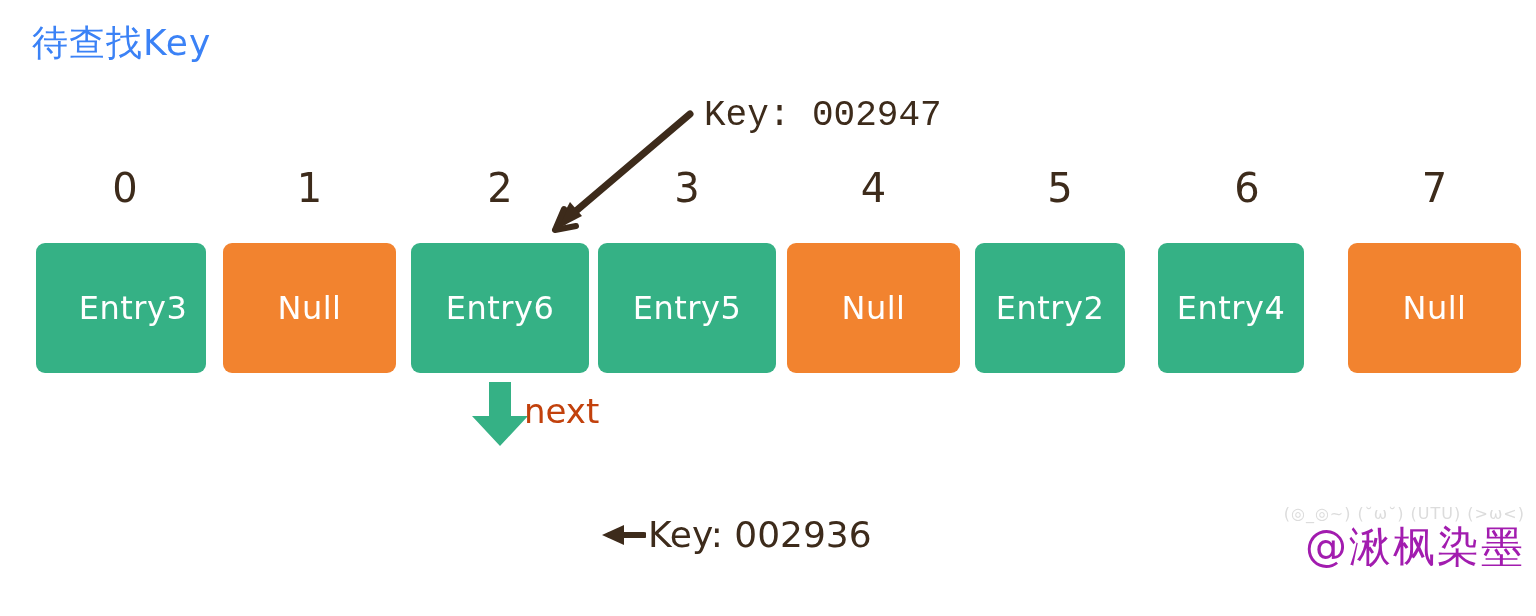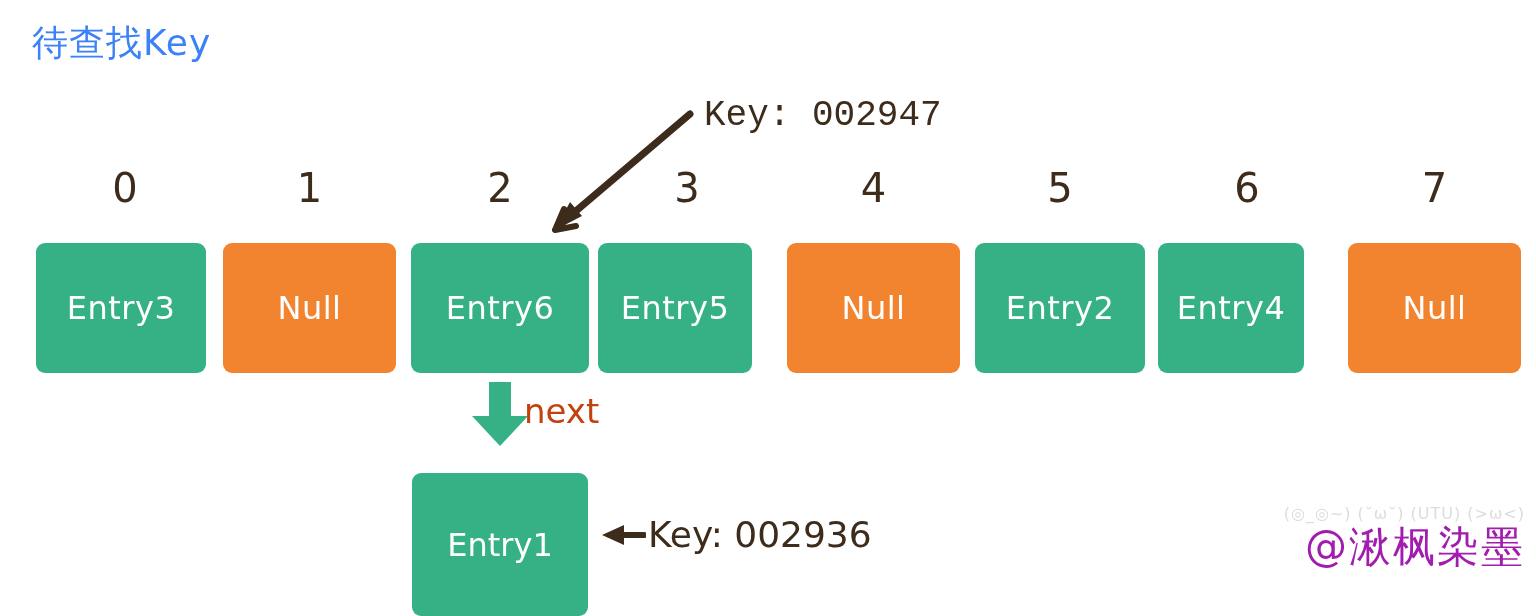--- a/index.html
+++ b/index.html
@@ -185,36 +185,36 @@
 
   <div class="index-label" style="left:36px;width:178px;">0</div>
   <div class="index-label" style="left:223px;width:173px;">1</div>
   <div class="index-label" style="left:411px;width:178px;">2</div>
   <div class="index-label" style="left:598px;width:178px;">3</div>
   <div class="index-label" style="left:787px;width:173px;">4</div>
   <div class="index-label" style="left:975px;width:170px;">5</div>
   <div class="index-label" style="left:1158px;width:178px;">6</div>
   <div class="index-label" style="left:1348px;width:173px;">7</div>
 
-  <div class="slot green" style="left:36px;width:170px;">
+  <div class="slot green" style="left:36px;width:146px;padding-left:24px;">
     <span class="slot-label">Entry3</span>
   </div>
   <div class="slot orange" style="left:223px;width:173px;">
     <span class="slot-label">Null</span>
   </div>
   <div class="slot green" style="left:411px;width:178px;">
     <span class="slot-label">Entry6</span>
   </div>
-  <div class="slot green" style="left:598px;width:154px;">
+  <div class="slot green" style="left:598px;width:178px;">
     <span class="slot-label">Entry5</span>
   </div>
   <div class="slot orange" style="left:787px;width:173px;">
     <span class="slot-label">Null</span>
   </div>
-  <div class="slot green" style="left:975px;width:170px;">
+  <div class="slot green" style="left:975px;width:150px;">
     <span class="slot-label">Entry2</span>
   </div>
   <div class="slot green" style="left:1158px;width:146px;">
     <span class="slot-label">Entry4</span>
   </div>
   <div class="slot orange" style="left:1348px;width:173px;">
     <span class="slot-label">Null</span>
   </div>
 
   <svg id="key-top-arrow" viewBox="0 0 180 145">
@@ -222,23 +222,20 @@
     <path d="M25 130 L52 116 L40 102 Z" fill="#3d2b1b"></path>
     <path d="M25 130 L46 126 M25 130 L34 109" stroke="#3d2b1b" stroke-width="6" stroke-linecap="round" fill="none"></path>
   </svg>
   <div id="key-top-text">Key: 002947</div>
 
   <svg id="next-arrow" viewBox="0 0 76 68">
     <path d="M27 2 L49 2 L49 36 L66 36 L38 66 L10 36 L27 36 Z" fill="#35b185"></path>
   </svg>
   <div id="next-label">next</div>
 
-  <div id="entry-node">
-    <span>Entry1</span>
-  </div>
 
   <svg id="key-bottom-arrow" viewBox="0 0 46 34">
     <path d="M44 17 L10 17" stroke="#3d2b1b" stroke-width="6" stroke-linecap="round" fill="none"></path>
     <path d="M2 17 L24 7 L24 27 Z" fill="#3d2b1b"></path>
   </svg>
   <div id="key-bottom-text">Key: 002936</div>
 
   <div id="watermark">
     <span id="watermark-kaomoji">(◎_◎~) (˘ω˘) (UTU) (&gt;ω&lt;)</span>
     <span id="watermark-handle">@湫枫染墨</span>

